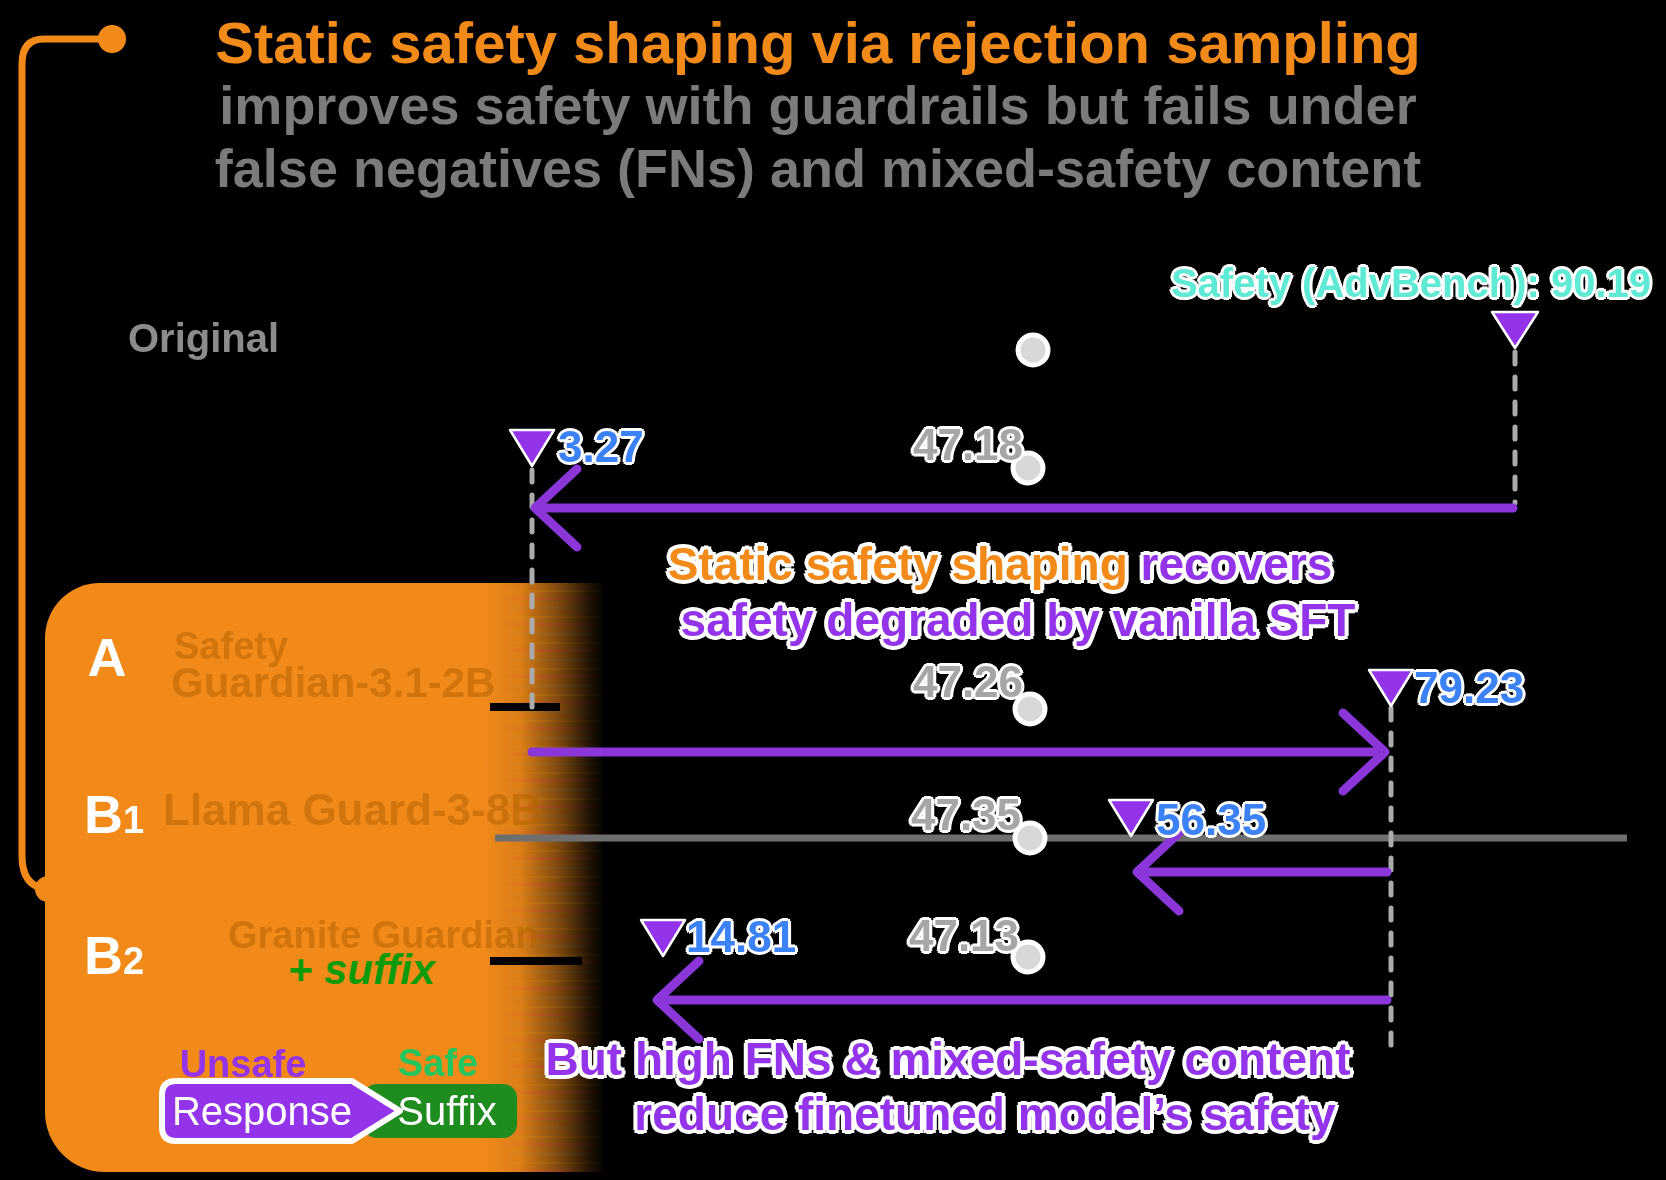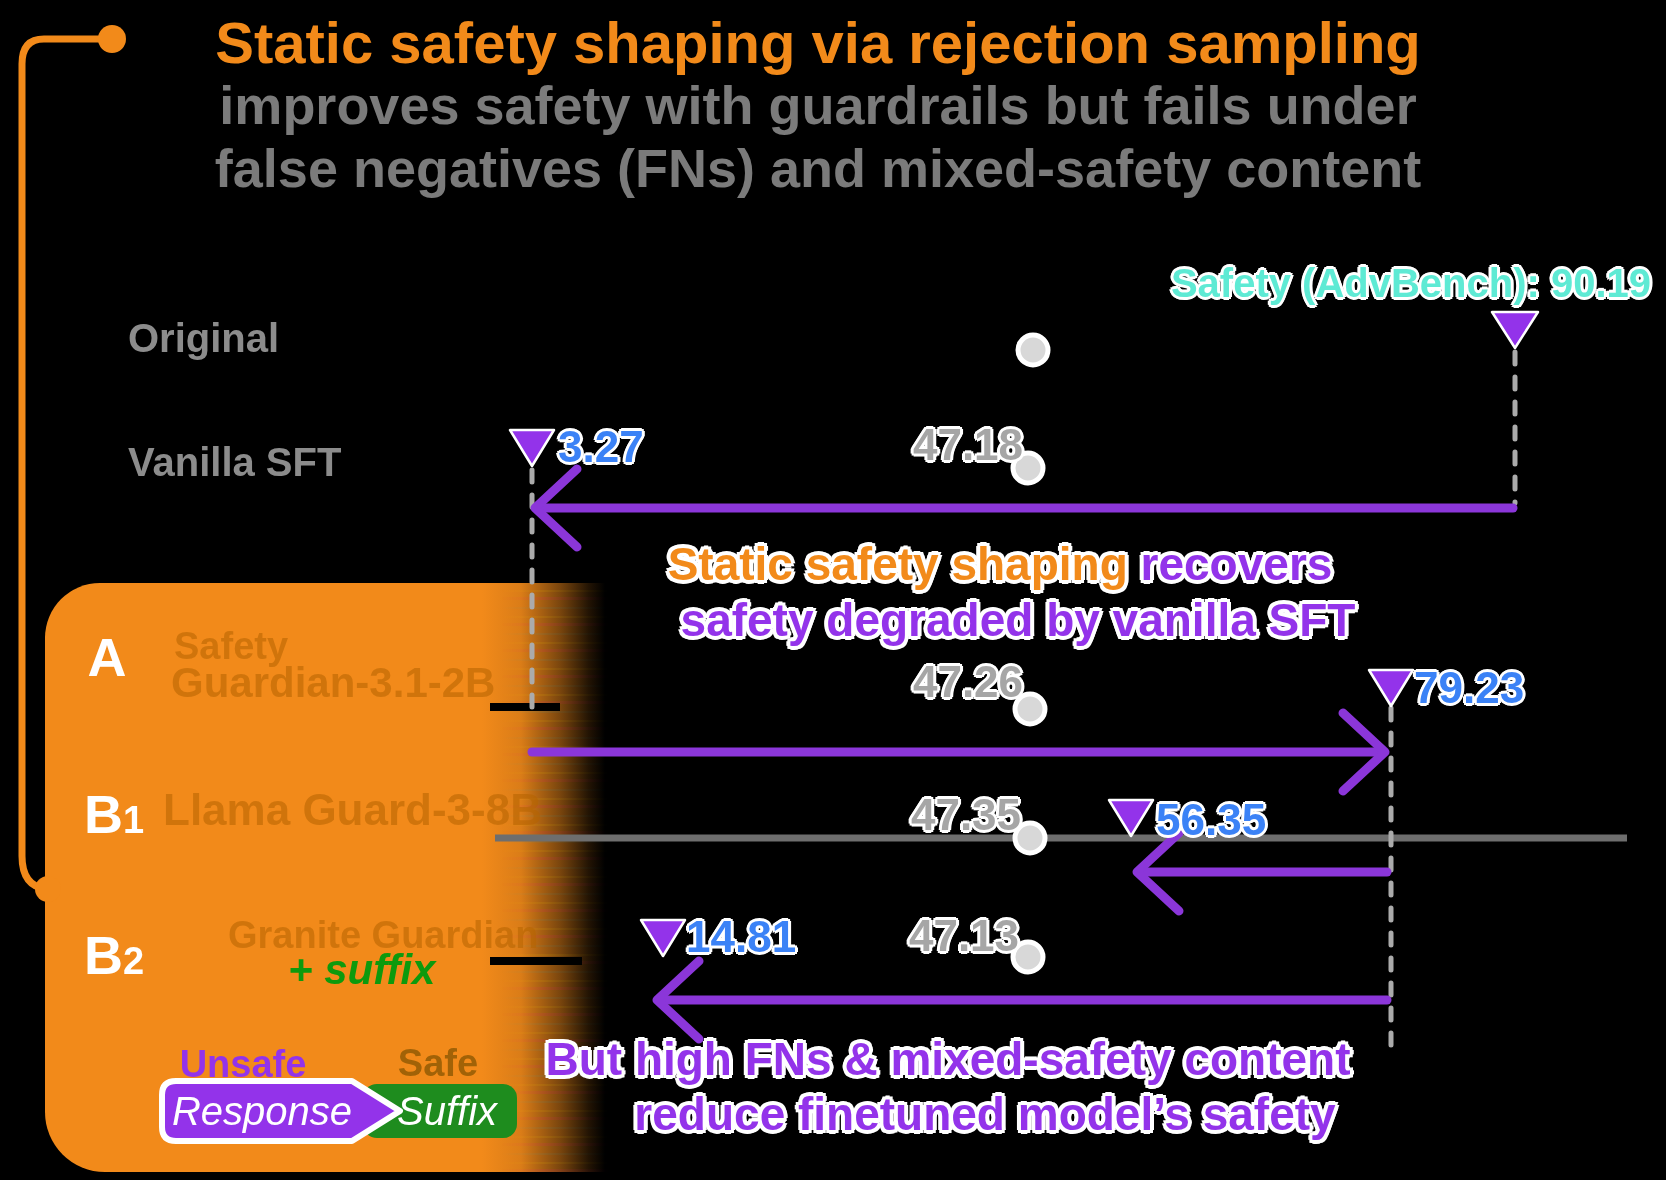--- a/index.html
+++ b/index.html
@@ -17,21 +17,21 @@
   .header{font-size:40px;}
   .rowlab{font-size:40px;color:#8C8C8C;font-weight:bold;}
   .val{font-size:44px;color:#A6A6A6;}
   .pval{font-size:44px;color:#3b82f6;}
   .mid{font-size:46px;color:#9333EA;}
   .boxlab{font-size:54px;color:#fff;}
   .boxlab .sub{font-size:38px;font-weight:bold;}
   .ghost{color:#B56300;opacity:0.55;font-weight:bold;}
   .suffixnote{font-size:42px;color:#0D9A0D;font-style:italic;}
   .legendlab{font-size:38px;}
-  .legendtxt{font-size:40px;color:#fff;font-style:italic;}
+  .legendtxt{font-size:40px;color:#fff;}
   .orange-box{position:absolute;left:45px;top:583px;width:560px;height:589px;
       border-radius:55px 0 0 60px;
       background:linear-gradient(90deg,#F28A1A 0%,#F28A1A 78%,rgba(242,138,26,0.90) 85%,
                  rgba(242,138,26,0.50) 92%,rgba(242,138,26,0.15) 97%,rgba(242,138,26,0) 100%);}
   .edge-speckle{position:absolute;left:500px;top:583px;width:110px;height:589px;opacity:.35;
       background:repeating-linear-gradient(0deg,rgba(255,0,150,.35) 0 3px,transparent 3px 8px,
                  rgba(255,230,0,.30) 8px 10px,transparent 10px 17px,rgba(0,200,255,.22) 17px 19px,transparent 19px 26px);
       -webkit-mask-image:linear-gradient(90deg,transparent,rgba(0,0,0,.8) 40%,transparent);
               mask-image:linear-gradient(90deg,transparent,rgba(0,0,0,.8) 40%,transparent);}
   svg.layer{position:absolute;left:0;top:0;}
@@ -95,21 +95,20 @@
     <path d="M176 1081 H352 L400 1111 L352 1141 H176 Q162 1141 162 1127 V1095 Q162 1081 176 1081 Z" fill="#9333EA" stroke="#fff" stroke-width="6" stroke-linejoin="round"></path>
   </svg>
 
   <div class="t cc title1" style="left:818px;top:42px;">Static safety shaping via rejection sampling</div>
   <div class="t cc title23" style="left:818px;top:105px;">improves safety with guardrails but fails under</div>
   <div class="t cc title23" style="left:818px;top:168px;">false negatives (FNs) and mixed-safety content</div>
 
   <div class="t cc header ow" style="left:1411px;top:283px;color:#5eead4;">Safety (AdvBench): 90.19</div>
 
   <div class="t lc rowlab" style="left:128px;top:338px;">Original</div>
-  <div class="t lc rowlab" style="left:128px;top:462px;">Vanilla SFT</div>
 
   <div class="t cc boxlab" style="left:107px;top:657px;">A</div>
   <div class="t lc boxlab" style="left:84px;top:814px;">
     <span>B</span><span class="sub">1</span>
   </div>
   <div class="t lc boxlab" style="left:84px;top:955px;">
     <span>B</span><span class="sub">2</span>
   </div>
 
   <div class="t cc val ow" style="left:968px;top:445px;">47.18</div>
@@ -126,17 +125,17 @@
     <span style="color:#F28A1A;">Static safety shaping</span><span> recovers</span>
   </div>
   <div class="t cc mid ow-lg" style="left:1000px;top:620px;margin-left:18px;">safety degraded by vanilla SFT</div>
 
   <div class="t cc mid ow-lg" style="left:948px;top:1059px;">But high FNs &amp; mixed-safety content</div>
   <div class="t cc mid ow-lg" style="left:985px;top:1114px;">reduce finetuned model’s safety</div>
 
   <div class="t lc suffixnote" style="left:288px;top:970px;">+ suffix</div>
 
   <div class="t cc legendlab" style="left:243px;top:1064px;color:#9333EA;">Unsafe</div>
-  <div class="t cc legendlab" style="left:438px;top:1063px;color:#a16207;">Safe</div>
+  <div class="t cc legendlab" style="left:438px;top:1063px;color:#22c55e;">Safe</div>
   <div class="t cc legendtxt" style="left:262px;top:1111px;font-weight:normal;">Response</div>
   <div class="t cc legendtxt" style="left:447px;top:1111px;font-weight:normal;">Suffix</div>
 
 </div>
 
 </body></html>

